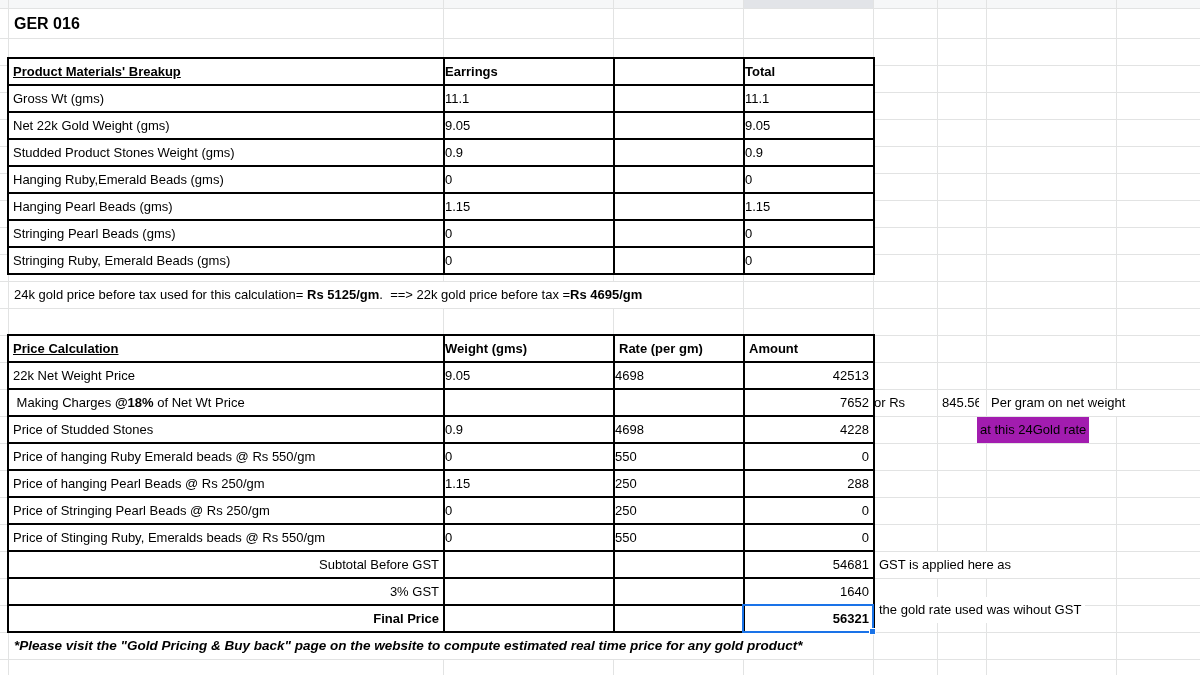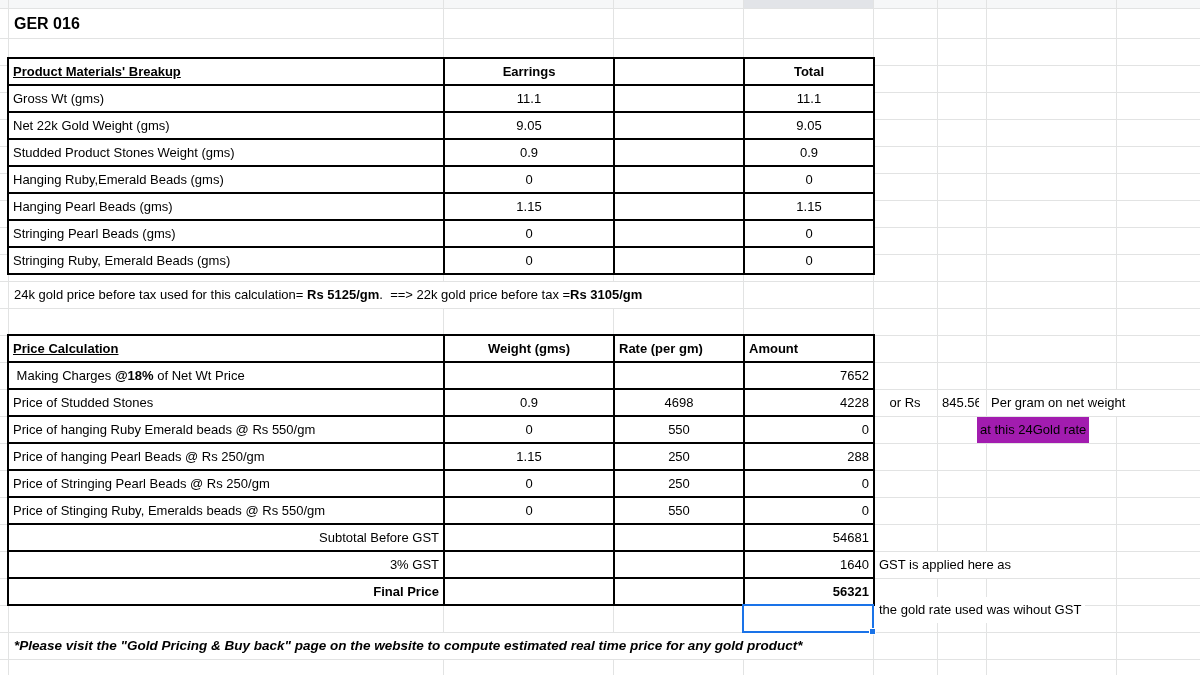--- a/index.html
+++ b/index.html
@@ -21,33 +21,33 @@
   .hline { position:absolute; left:0; right:0; height:1px; background:#e2e3e3; z-index:1; }
   #rowlines { position:absolute; left:0; top:38px; width:1200px; height:622px; z-index:1;
     background: repeating-linear-gradient(to bottom, #e2e3e3 0 1px, transparent 1px 27px); }
 
   
   table { position:absolute; border-collapse:collapse; table-layout:fixed; background:#fff; z-index:2; }
   #t1 { left:7px; top:37px;margin-top:20px; }
   #t2 { left:7px; top:334px; }
   td { border:2px solid #000; height:27px; vertical-align:middle; white-space:nowrap; overflow:hidden; font-size:13px; }
   .lbl { text-align:left; padding-left:4px; }
-  .c   { text-align:center; }
+  .c   { }
   .r   { text-align:right; padding-right:4px; }
   .hdr { font-weight:700; }
   .u   { text-decoration:underline; }
   .b   { font-weight:700; }
   .pre { white-space:pre; }
 
   
   .ov { position:absolute; z-index:3; line-height:26px; height:26px; white-space:pre; }
   #sheet-title { left:14px; top:9px; height:29px; line-height:29px; font-size:16px; font-weight:700; }
   #gold-line   { left:9px; top:282px; background:#fff; padding:0 8px 0 5px; }
   #footer-note { left:9px; top:633px; background:#fff; padding:0 6px 0 5px; font-weight:700; font-style:italic; font-size:13.5px; }
-  #ann-or-rs   { left:874px; top:390px; width:62px; text-align:center; }
+  #ann-or-rs   { left:874px; top:390px; width:62px; text-align:left; }
   #ann-845     { left:939px; top:390px; width:40px; padding-left:3px; overflow:hidden; }
   #ann-pergram { left:988px;  top:390px; background:#fff; padding:0 3px; }
   #ann-24gold  { left:977px; top:417px; background:#a21caf; padding:0 3px; }
   #ann-gst1    { left:875px;  top:552px; background:#fff; padding:0 4px; }
   #ann-gst2    { left:875px;  top:597px; background:#fff; padding:0 4px; }
 
   
   #sel-border { position:absolute; left:742px; top:604px; width:132px; height:29px;
     border:2px solid #1a73e8; z-index:4; }
   #sel-handle { position:absolute; right:-4px; bottom:-4px; width:7px; height:7px;
@@ -126,37 +126,43 @@
     </tr>
     <tr>
       <td class="lbl">Stringing Ruby, Emerald Beads (gms)</td>
       <td class="c">0</td>
       <td class="c"></td>
       <td class="c">0</td>
     </tr>
   </tbody>
     </table>
 
-  <div class="ov" id="gold-line"><span>24k gold price before tax used for this calculation= </span><b>Rs 5125/gm</b><span>.  ==&gt; 22k gold price before tax =</span><b>Rs 3105/gm</b></div>
+  <div class="ov" id="gold-line"><span>24k gold price before tax used for this calculation= </span><b>Rs 5125/gm</b><span>.  ==&gt; 22k gold price before tax =</span><b>Rs 4695/gm</b></div>
 
   <table id="t2">
     <colgroup>
         <col style="width:436px">
         <col style="width:170px">
         <col style="width:130px">
         <col style="width:130px">
       </colgroup>
     <tbody>
         <tr>
       <td class="lbl hdr u">Price Calculation</td>
       <td class="c hdr">Weight (gms)</td>
       <td class="lbl hdr">Rate (per gm)</td>
       <td class="lbl hdr">Amount</td>
     </tr>
     <tr>
+      <td class="lbl">22k Net Weight Price</td>
+      <td class="c">9.05</td>
+      <td class="c">4698</td>
+      <td class="r">42513</td>
+    </tr>
+    <tr>
       <td class="lbl pre"><span> Making Charges </span><b>@18%</b><span> of Net Wt Price</span></td>
       <td class="c"></td>
       <td class="c"></td>
       <td class="r">7652</td>
     </tr>
     <tr>
       <td class="lbl">Price of Studded Stones</td>
       <td class="c">0.9</td>
       <td class="c">4698</td>
       <td class="r">4228</td>

